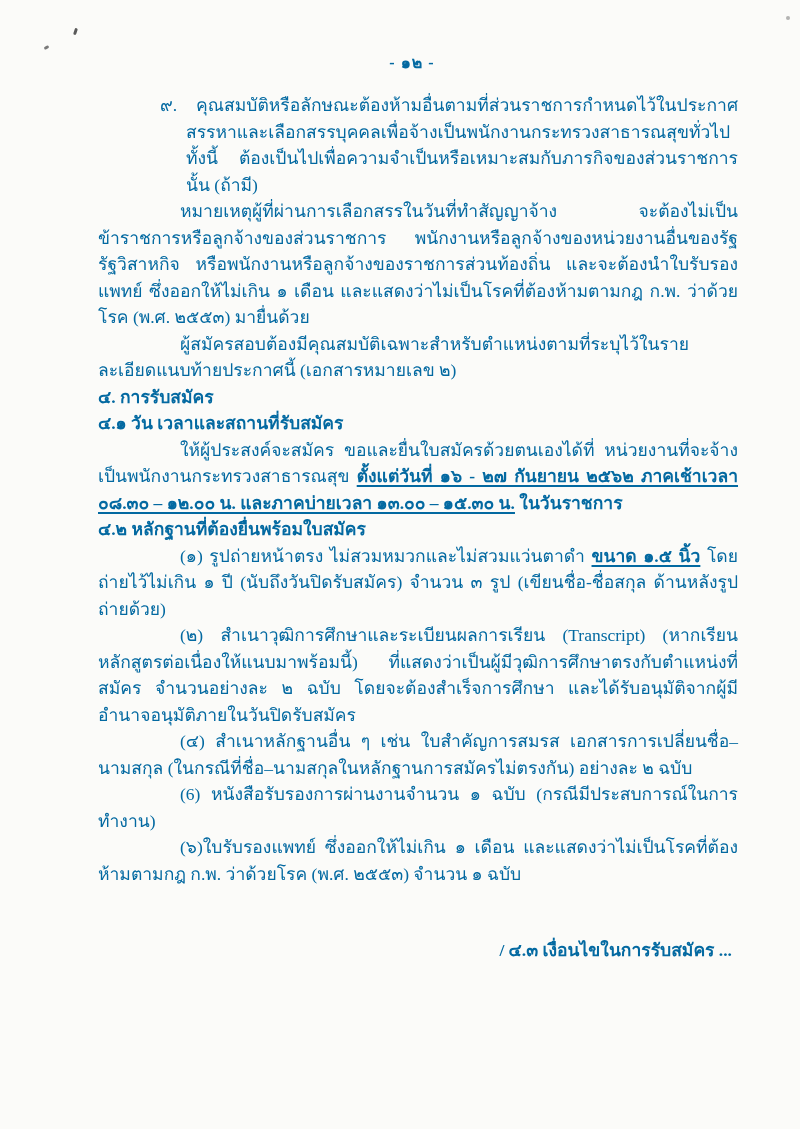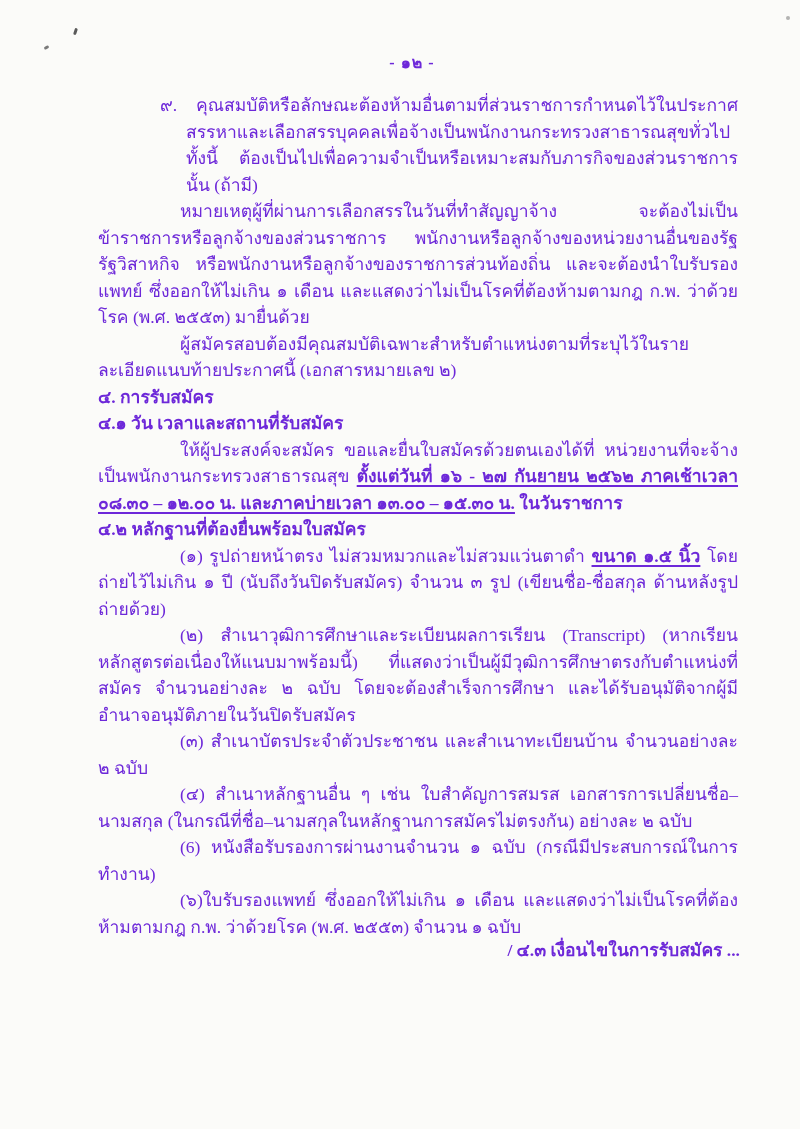--- a/index.html
+++ b/index.html
@@ -3,21 +3,21 @@
 <meta charset="utf-8">
 <style>
   html,body { margin:0; padding:0; }
   body {
     width:800px; height:1129px;
     background:#ffffff;
     font-family:"Liberation Serif","DejaVu Serif",serif;
   }
   .page {
     position:relative; width:800px; height:1129px;
-    background:#fbfbf9; color:#6d28d9; overflow:hidden;
+    background:#fbfbf9; color:#0369a1; overflow:hidden;
   }
   .page-number {
     position:absolute; top:50px; left:0; width:824px;
     text-align:center; font-size:16px; letter-spacing:1px; font-weight:bold;
   }
   .content {
     position:absolute; top:92px; left:98px; width:640px;
     font-size:17.5px; line-height:26.5px; text-align:justify;
   }
   .content p { margin:0; }
@@ -25,21 +25,21 @@
   .p-remark  { text-indent:82px; }
   .p-spec    { text-indent:82px; }
   .p-apply   { text-indent:82px; }
   .p-doc     { text-indent:82px; }
   .h-sub     { margin-left:36px; font-weight:bold; }
   .h-main    { margin-left:6px;  font-weight:bold; margin-top:16px; }
   .remark-label { font-weight:normal; }
   .b { font-weight:bold; }
   .u { font-weight:bold; text-decoration:underline; text-underline-offset:3px; text-decoration-thickness:1.5px; }
   .continuation {
-    position:absolute; top:936px; right:60px;
+    position:absolute; top:936px; right:68px;
     font-size:17.5px; font-weight:bold;
   }
   .speck { position:absolute; background:#5a5a5a; border-radius:2px; }
   .speck.s1 { left:74px; top:28px; width:3px; height:7px; transform:rotate(18deg); }
   .speck.s2 { left:44px; top:46px; width:5px; height:3px; transform:rotate(-28deg); opacity:.8; }
   .speck.s3 { left:786px; top:16px; width:4px; height:4px; opacity:.45; }
 </style>
 </head>
 <body>
 
@@ -66,21 +66,20 @@
 
     <p class="p-apply"><span>ให้ผู้ประสงค์จะสมัคร ขอและยื่นใบสมัครด้วยตนเองได้ที่ หน่วยงานที่จะจ้างเป็นพนักงานกระทรวงสาธารณสุข </span><span class="u">ตั้งแต่วันที่ ๑๖ - ๒๗ กันยายน ๒๕๖๒ ภาคเช้าเวลา ๐๘.๓๐ – ๑๒.๐๐ น. และภาคบ่ายเวลา ๑๓.๐๐ – ๑๕.๓๐ น.</span><span class="b"> ในวันราชการ</span></p>
 
     <p class="h-sub">๔.๒ หลักฐานที่ต้องยื่นพร้อมใบสมัคร</p>
 
     <p class="p-doc"><span>(๑) รูปถ่ายหน้าตรง ไม่สวมหมวกและไม่สวมแว่นตาดำ </span><span class="u">ขนาด ๑.๕ นิ้ว</span><span> โดยถ่ายไว้ไม่เกิน ๑ ปี (นับถึงวันปิดรับสมัคร) จำนวน ๓ รูป (เขียนชื่อ-ชื่อสกุล ด้านหลังรูปถ่ายด้วย)</span></p>
 
     <p class="p-doc">(๒) สำเนาวุฒิการศึกษาและระเบียนผลการเรียน (Transcript) (หากเรียนหลักสูตรต่อเนื่องให้แนบมาพร้อมนี้) ที่แสดงว่าเป็นผู้มีวุฒิการศึกษาตรงกับตำแหน่งที่สมัคร จำนวนอย่างละ ๒ ฉบับ โดยจะต้องสำเร็จการศึกษา และได้รับอนุมัติจากผู้มีอำนาจอนุมัติภายในวันปิดรับสมัคร</p>
 
 
-    <p class="p-doc">(๓) สำเนาบัตรประจำตัวประชาชน และสำเนาทะเบียนบ้าน จำนวนอย่างละ ๒ ฉบับ</p>
 
     <p class="p-doc">(๔) สำเนาหลักฐานอื่น ๆ เช่น ใบสำคัญการสมรส เอกสารการเปลี่ยนชื่อ–นามสกุล (ในกรณีที่ชื่อ–นามสกุลในหลักฐานการสมัครไม่ตรงกัน) อย่างละ ๒ ฉบับ</p>
 
     <p class="p-doc">(6) หนังสือรับรองการผ่านงานจำนวน ๑ ฉบับ (กรณีมีประสบการณ์ในการทำงาน)</p>
 
     <p class="p-doc">(๖)ใบรับรองแพทย์ ซึ่งออกให้ไม่เกิน ๑ เดือน และแสดงว่าไม่เป็นโรคที่ต้องห้ามตามกฎ ก.พ. ว่าด้วยโรค (พ.ศ. ๒๕๕๓) จำนวน ๑ ฉบับ</p>
 
 
   </div>
 

